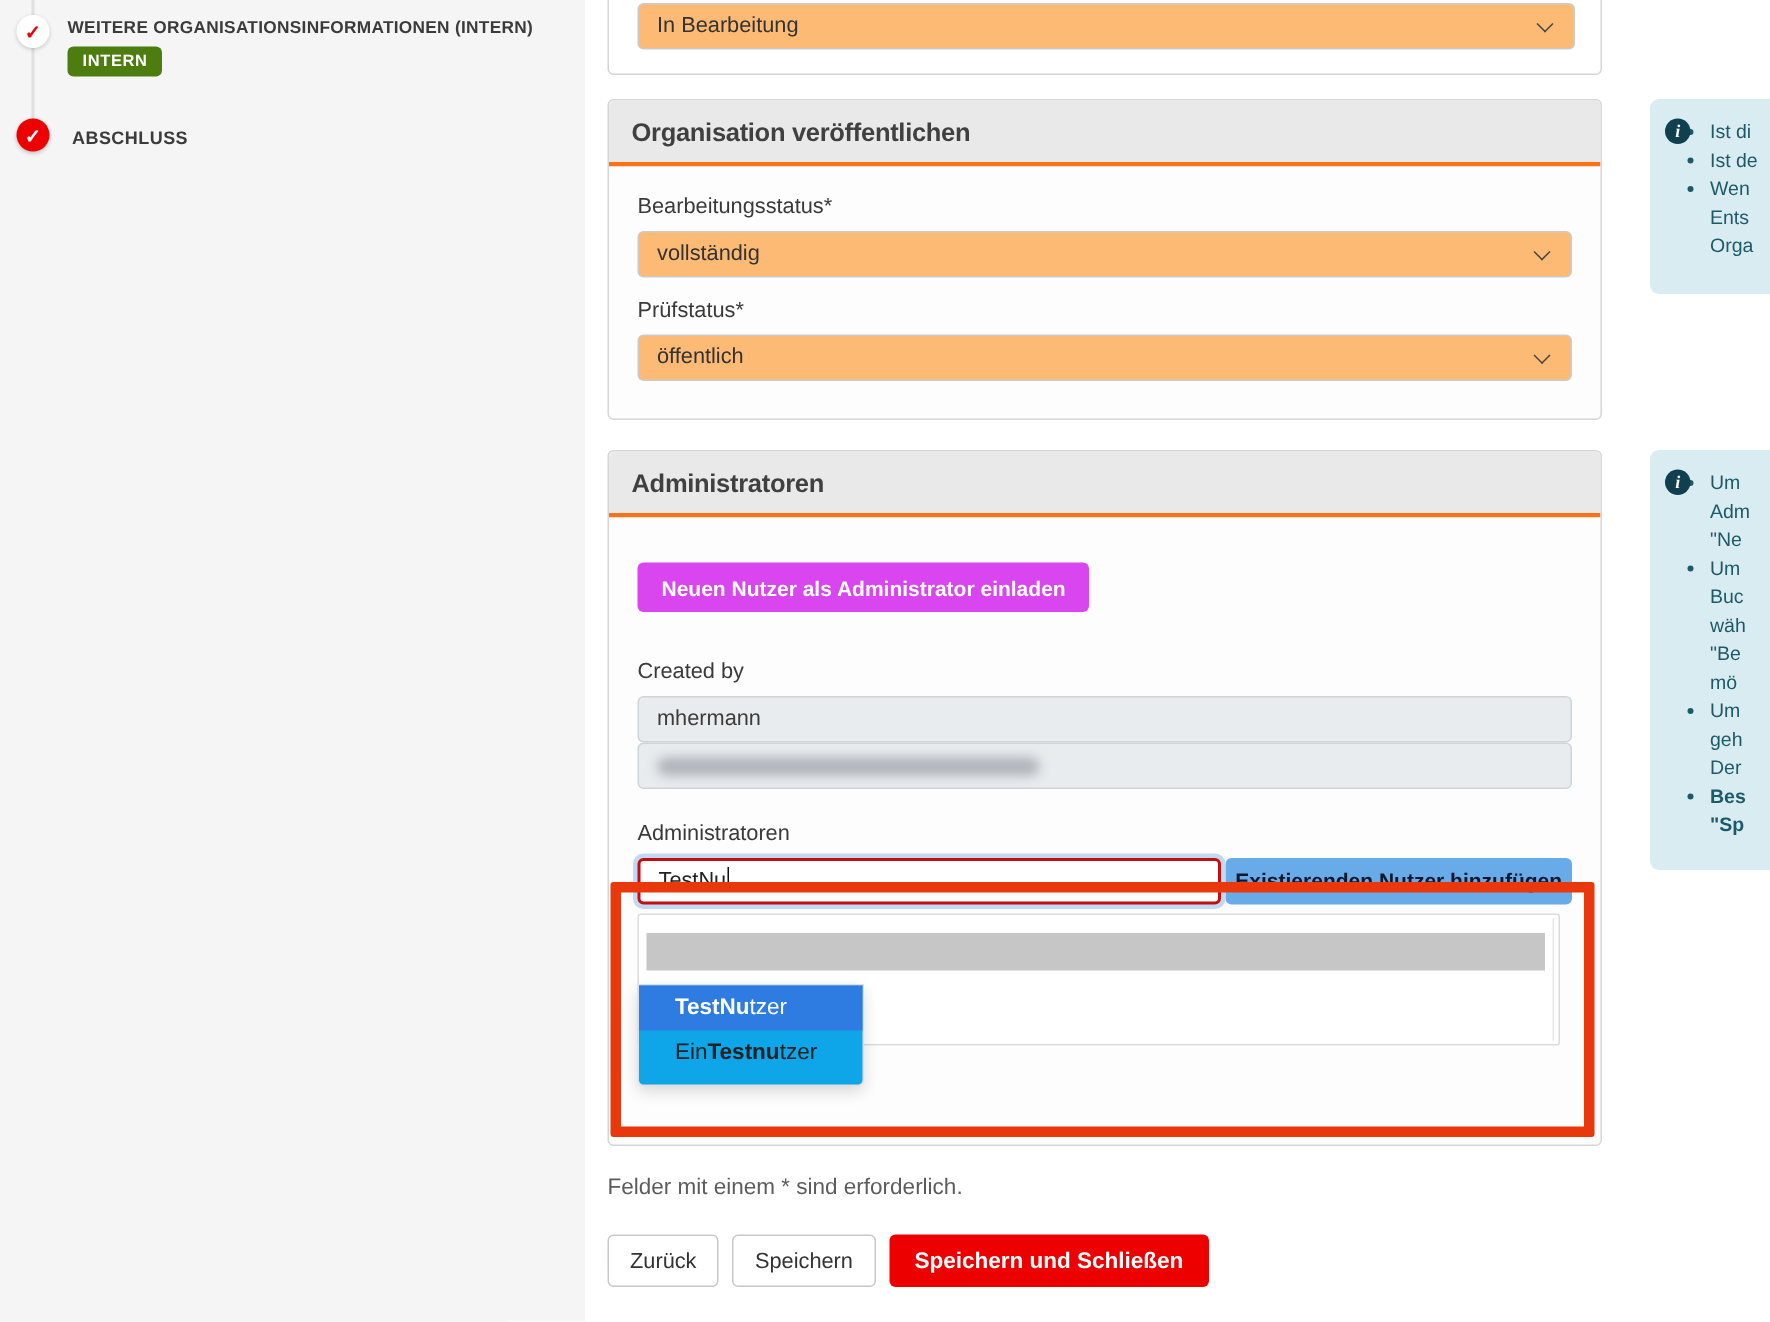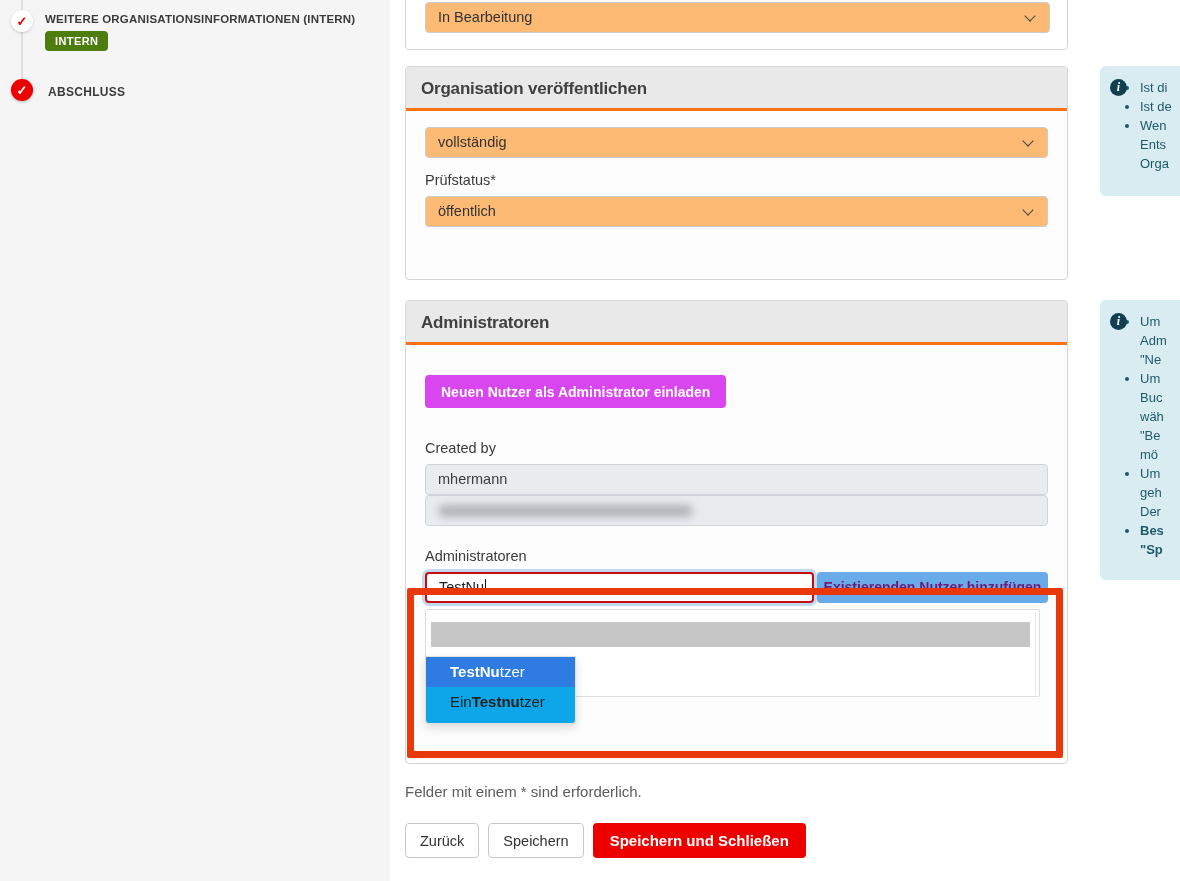--- a/index.html
+++ b/index.html
@@ -51,21 +51,21 @@
   .btn-red { background:#d946ef; color:#fff; font-weight:bold; font-size:14px; height:33px; padding:0 16px; }
   #invite-btn { margin-top:14px; }
   .mt-created { margin-top:32px; }
   .mt-erstellt { margin-top:18px; }
   .mt-admins { margin-top:22px; }
 
   .admin-row { display:flex; margin-top:7px; }
   .admin-input { position:relative; width:392px; height:31px; background:#fff; border:2px solid #c40d11; border-radius:4px;
                  box-shadow:0 0 0 3px #c2d9f2; font-size:14.5px; color:#222; line-height:27px; padding:0 12px; }
   .caret { display:inline-block; width:1px; height:16px; background:#111; vertical-align:-3px; margin-left:1px; }
-  .btn-addexist { margin-left:3px; width:233px; height:31px; background:#69abe9; color:#701a75; font-weight:bold; font-size:14px;
+  .btn-addexist { margin-left:3px; width:233px; height:31px; background:#69abe9; color:#0f172a; font-weight:bold; font-size:14px;
                   border-radius:4px; text-align:center; line-height:31px; }
 
   .listbox { position:relative; margin-top:6px; width:615px; height:88px; background:#fff; border:1px solid #dcdcdc; border-radius:2px; }
   .listbox::after { content:""; position:absolute; right:3px; top:2px; bottom:2px; width:1px; background:#e8e8e8; }
   .listbox .gray-item { position:absolute; left:5px; top:12px; width:599px; height:25px; background:#c6c6c6; }
 
   .dropdown { position:absolute; left:425px; top:656px; width:151px; background:#0ea5e9; border:1px solid #e0e0e0;
               border-radius:0 0 4px 4px; box-shadow:0 4px 10px rgba(0,0,0,0.14); padding-bottom:6px; z-index:6; }
   .dd-item { height:30px; line-height:30px; padding-left:24px; font-size:15px; color:#222; cursor:pointer; white-space:nowrap; }
   .dd-item.selected { background:#2e7ce2; color:#fff; }
@@ -118,20 +118,21 @@
 
   <div class="panel" id="panel-top">
     <div class="select">
       <span>In Bearbeitung</span>
     </div>
   </div>
 
   <div class="panel" id="panel-publish">
     <div class="panel-header">Organisation veröffentlichen</div>
     <div class="panel-body">
+      <div class="field-label">Bearbeitungsstatus*</div>
       <div class="select">
         <span>vollständig</span>
       </div>
       <div class="field-label">Prüfstatus*</div>
       <div class="select">
         <span>öffentlich</span>
       </div>
     </div>
   </div>
 

